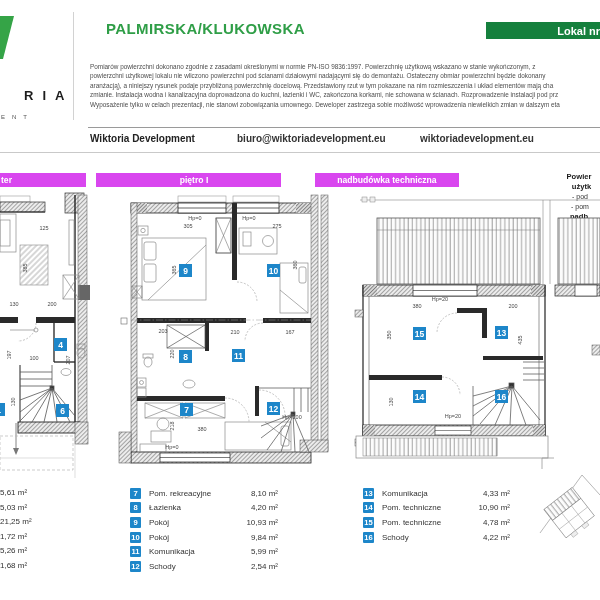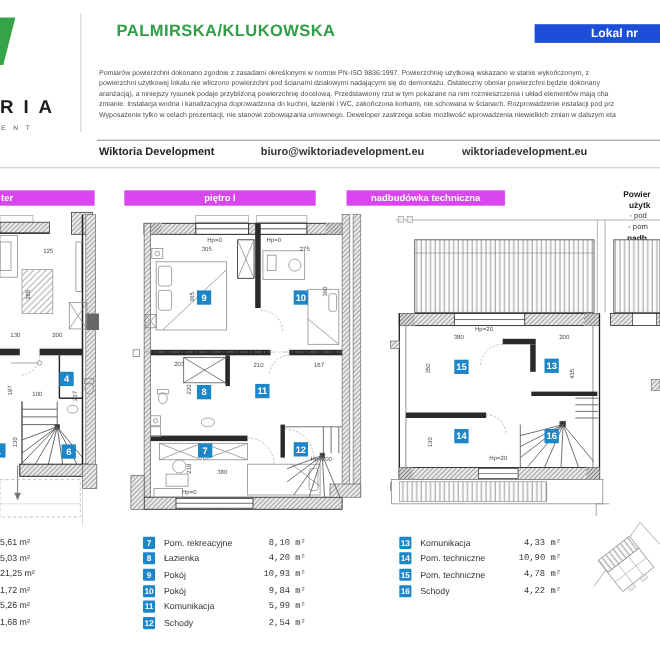--- a/index.html
+++ b/index.html
@@ -1,60 +1,60 @@
 <!DOCTYPE html>
 <html><head>
 <meta charset="utf-8">
 <style>
   html,body{margin:0;padding:0;background:#fff;}
   #screen{position:relative;width:600px;height:600px;background:#fff;overflow:hidden;
           font-family:"Liberation Sans",sans-serif;color:#1a1a1a;}
   .abs{position:absolute;}
   
-  .logo-ria{position:absolute;left:0;top:88px;width:70px;font-size:17px;font-weight:600;
-            letter-spacing:9px;color:#1c1c1c;}
+  .logo-ria{position:absolute;left:0;top:88px;width:70px;font-size:13px;font-weight:600;
+            letter-spacing:9px;color:#1c1c1c;padding-left:24px;}
   .logo-ent{position:absolute;left:1px;top:114px;width:70px;font-size:6px;letter-spacing:7px;color:#555;}
   .vdiv{position:absolute;left:73px;top:12px;width:1px;height:108px;background:#d2d2d2;}
   .street{position:absolute;left:106px;top:20px;font-size:15px;font-weight:bold;color:#2f9e47;letter-spacing:.4px;}
-  .banner{position:absolute;left:486px;top:22px;width:114px;height:17px;background:#1d4ed8;
+  .banner{position:absolute;left:486px;top:22px;width:114px;height:17px;background:#15803d;
           color:#fff;font-size:11px;font-weight:bold;display:flex;align-items:center;
-          justify-content:flex-end;padding-right:20px;box-sizing:border-box;}
+          justify-content:flex-end;box-sizing:border-box;}
   .disc{position:absolute;left:90px;top:62px;width:510px;font-size:6.4px;line-height:9.4px;
         color:#4d4d4d;overflow:hidden;}
   .disc div{white-space:nowrap;}
   .hr1{position:absolute;left:88px;top:127px;width:512px;height:1px;background:#9a9a9a;}
   .hr2{position:absolute;left:0;top:152px;width:600px;height:1px;background:#c9c9c9;}
   .contact{position:absolute;top:133px;font-size:10px;color:#222;white-space:nowrap;}
   .c1{left:90px;font-weight:bold;}
   .c2{left:237px;font-weight:bold;color:#333;}
   .c3{left:420px;font-weight:bold;color:#333;}
   
   .bar{position:absolute;top:173px;height:14px;background:#d946ef;color:#fff;font-size:8.6px;
        font-weight:bold;display:flex;align-items:center;justify-content:center;overflow:hidden;}
   .bar.b1{left:0;width:85px;justify-content:flex-start;padding-left:1px;}
-  .bar.b2{left:113px;width:174px;}
+  .bar.b2{left:96px;width:174px;padding-left:11px;}
   .bar.b3{left:315px;width:144px;}
   
   .sidenote{position:absolute;left:558px;top:172px;width:42px;overflow:hidden;font-size:7.6px;
             line-height:10px;color:#1a1a1a;}
   .sidenote div{white-space:nowrap;text-align:center;}
   .sn-b{font-weight:bold;}
   .sn-i{padding-left:5px;}
   .sn-d{font-size:7px;color:#333;padding-left:2px;}
   
   svg{position:absolute;overflow:visible;}
   svg text{font-family:"Liberation Sans",sans-serif;font-size:5.5px;fill:#4a4a4a;}
   svg text.bdg{font-size:8.5px;font-weight:bold;fill:#fff;text-anchor:middle;}
   
   .leg{position:absolute;top:486px;}
   .lrow{display:flex;align-items:center;height:14.6px;}
   .lbadge{width:11px;height:11px;background:#1d86c9;color:#fff;font-size:7.6px;font-weight:bold;
           display:flex;align-items:center;justify-content:center;border-radius:1px;flex:0 0 11px;}
   .llabel{margin-left:8px;font-size:8px;color:#333;flex:1;white-space:nowrap;}
-  .larea{font-size:8px;color:#333;text-align:right;white-space:nowrap;font-family:Liberation Mono, monospace;}
+  .larea{font-size:8px;color:#333;text-align:right;white-space:nowrap;}
   .col1row{height:14.6px;font-size:8px;color:#333;line-height:14.6px;}
 </style>
 </head>
 <body>
 
 <div id="screen">
 
   <svg width="0" height="0" style="position:absolute">
     <defs>
       <pattern id="hW" width="3" height="3" patternUnits="userSpaceOnUse" patternTransform="rotate(45)">

